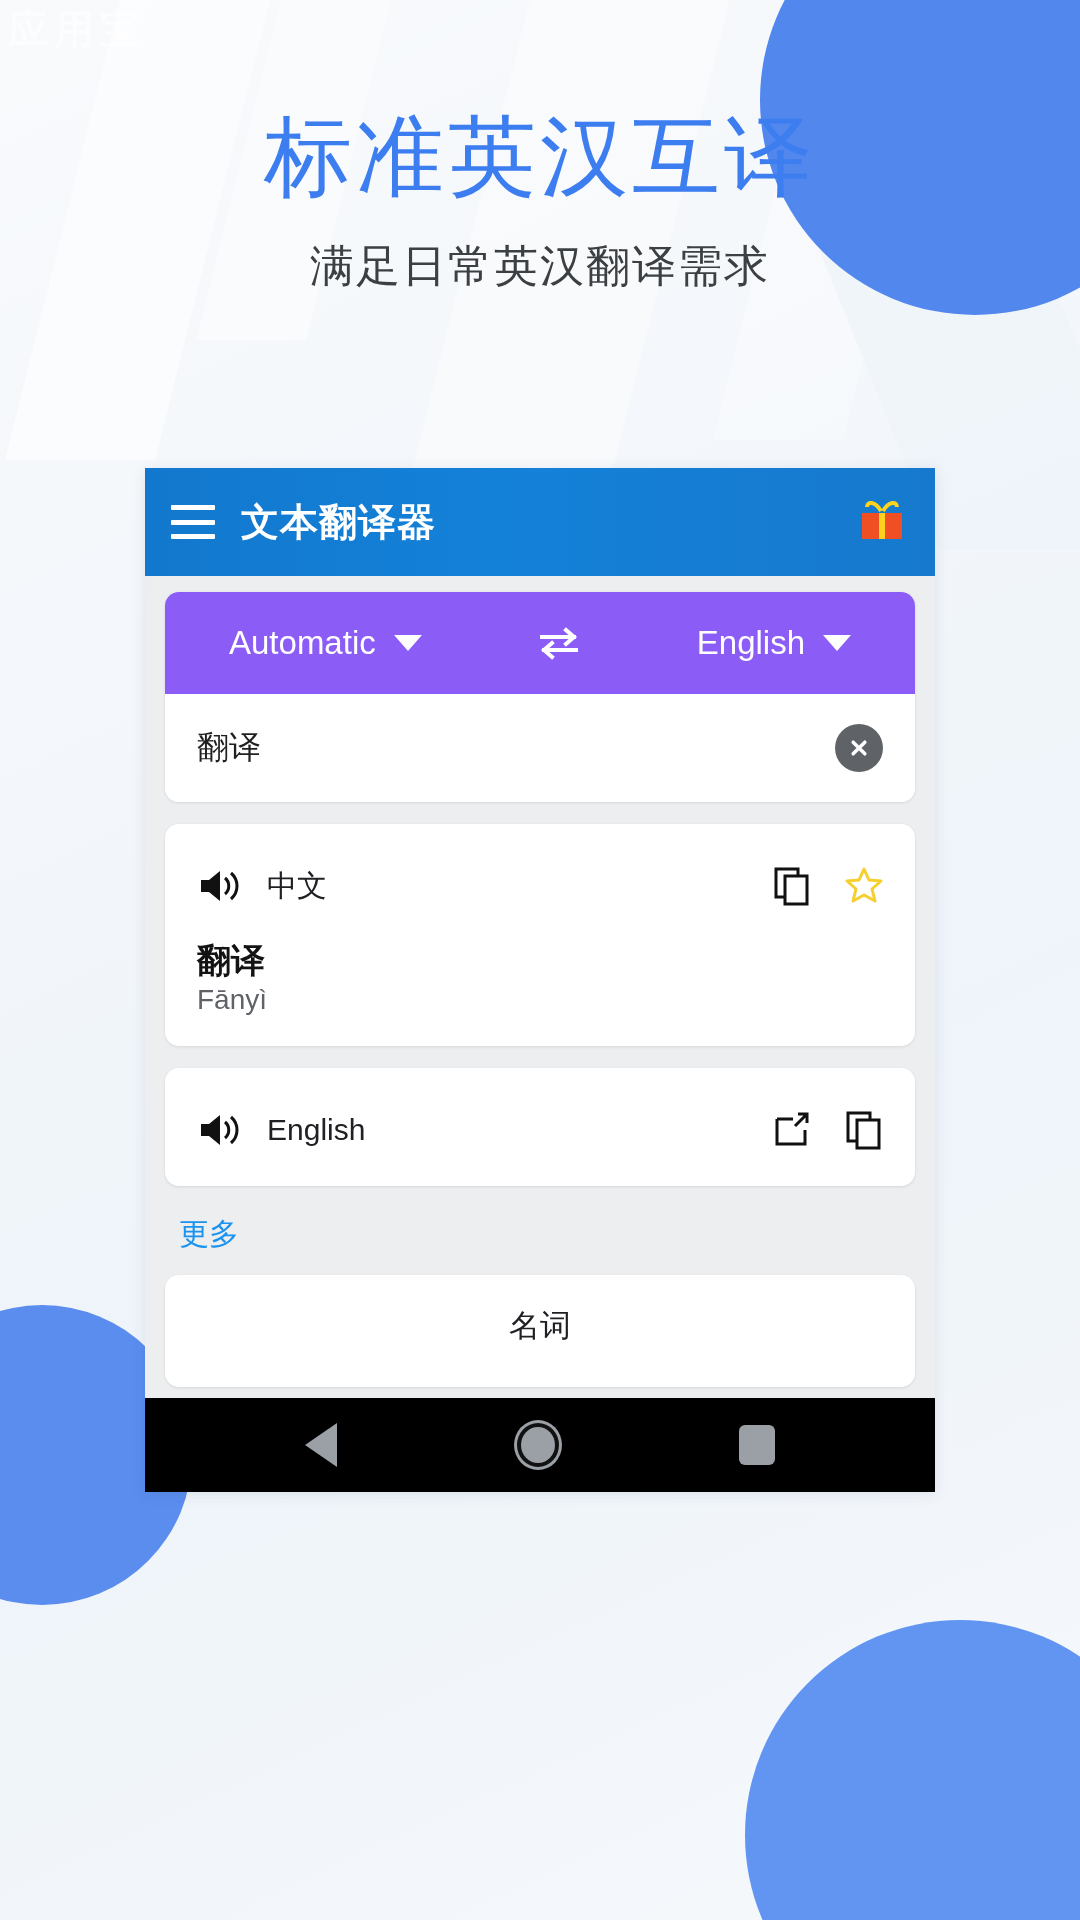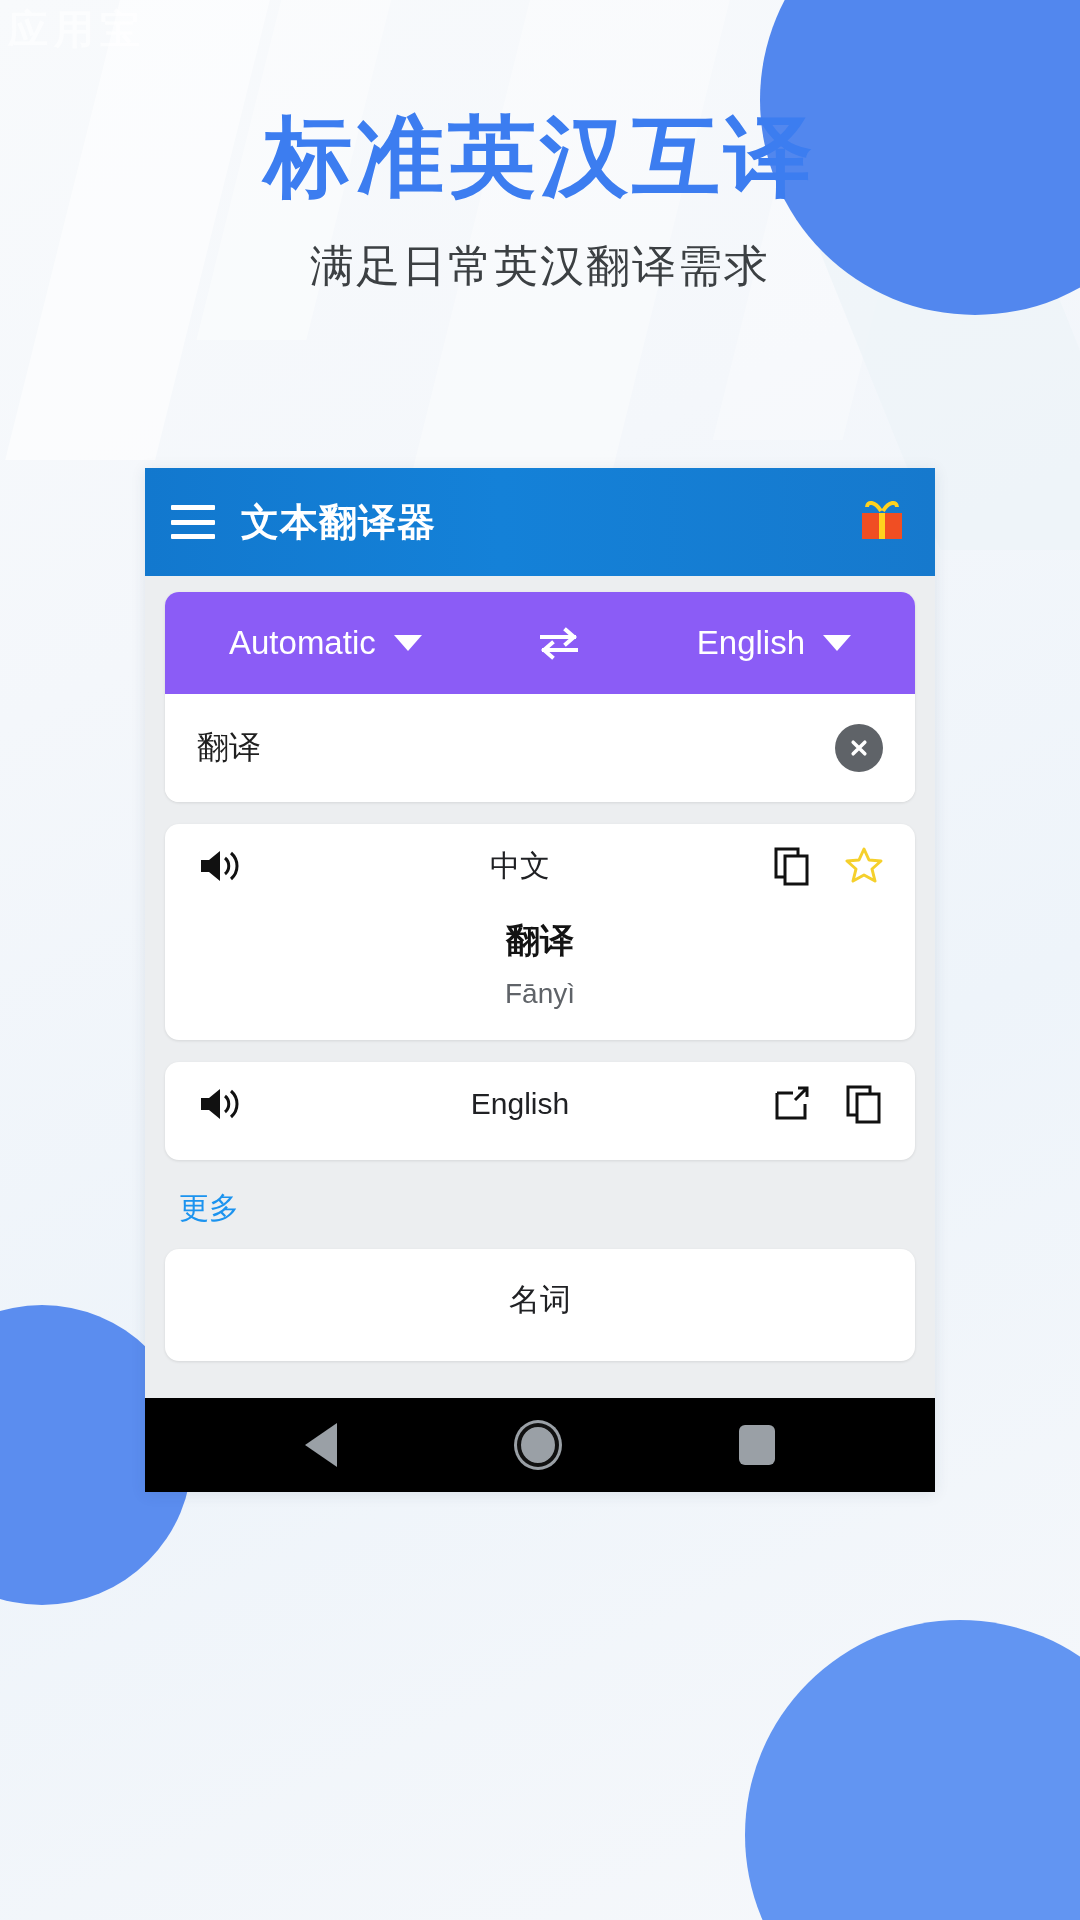--- a/index.html
+++ b/index.html
@@ -67,21 +67,21 @@
   .headline-wrap {
     position: absolute;
     top: 108px;
     left: 0;
     width: 100%;
     text-align: center;
     z-index: 5;
   }
   .headline {
     font-size: 88px;
-    font-weight: 700;
+    font-weight: 400;
     color: #3c7df0;
     letter-spacing: 4px;
     line-height: 1.12;
   }
   .subheadline {
     margin-top: 30px;
     font-size: 44px;
     font-weight: 500;
     color: #3c4043;
     letter-spacing: 2px;
@@ -172,38 +172,37 @@
   }
   .source-text { flex: 1; font-size: 32px; color: #1f1f1f; }
   .clear-btn {
     width: 48px; height: 48px;
     border-radius: 50%;
     background: #5f6368;
     display: flex; align-items: center; justify-content: center;
   }
 
   
-  .result-card { margin-top: 22px; padding: 16px 32px 30px 32px; text-align: center; }
+  .result-card { margin-top: 22px; padding: 36px 32px 30px 32px; }
   .result-head {
     display: flex; align-items: center;
     height: 52px;
   }
   .speaker-icon { width: 44px; height: 38px; margin-right: 26px; }
   .result-lang { font-size: 30px; color: #202124; flex: 1; }
   .head-actions { display: flex; align-items: center; gap: 34px; }
   .icon-btn { width: 38px; height: 40px; }
 
   .result-main {
     margin-top: 26px;
     font-size: 34px;
     font-weight: 700;
     color: #131313;
   }
   .result-pinyin {
-    margin-top: 14px;
     font-size: 28px;
     color: #5f6368;
   }
 
   
   .more-link {
     margin: 28px 0 0 14px;
     font-size: 30px;
     color: #1b93ef;
     display: inline-block;

